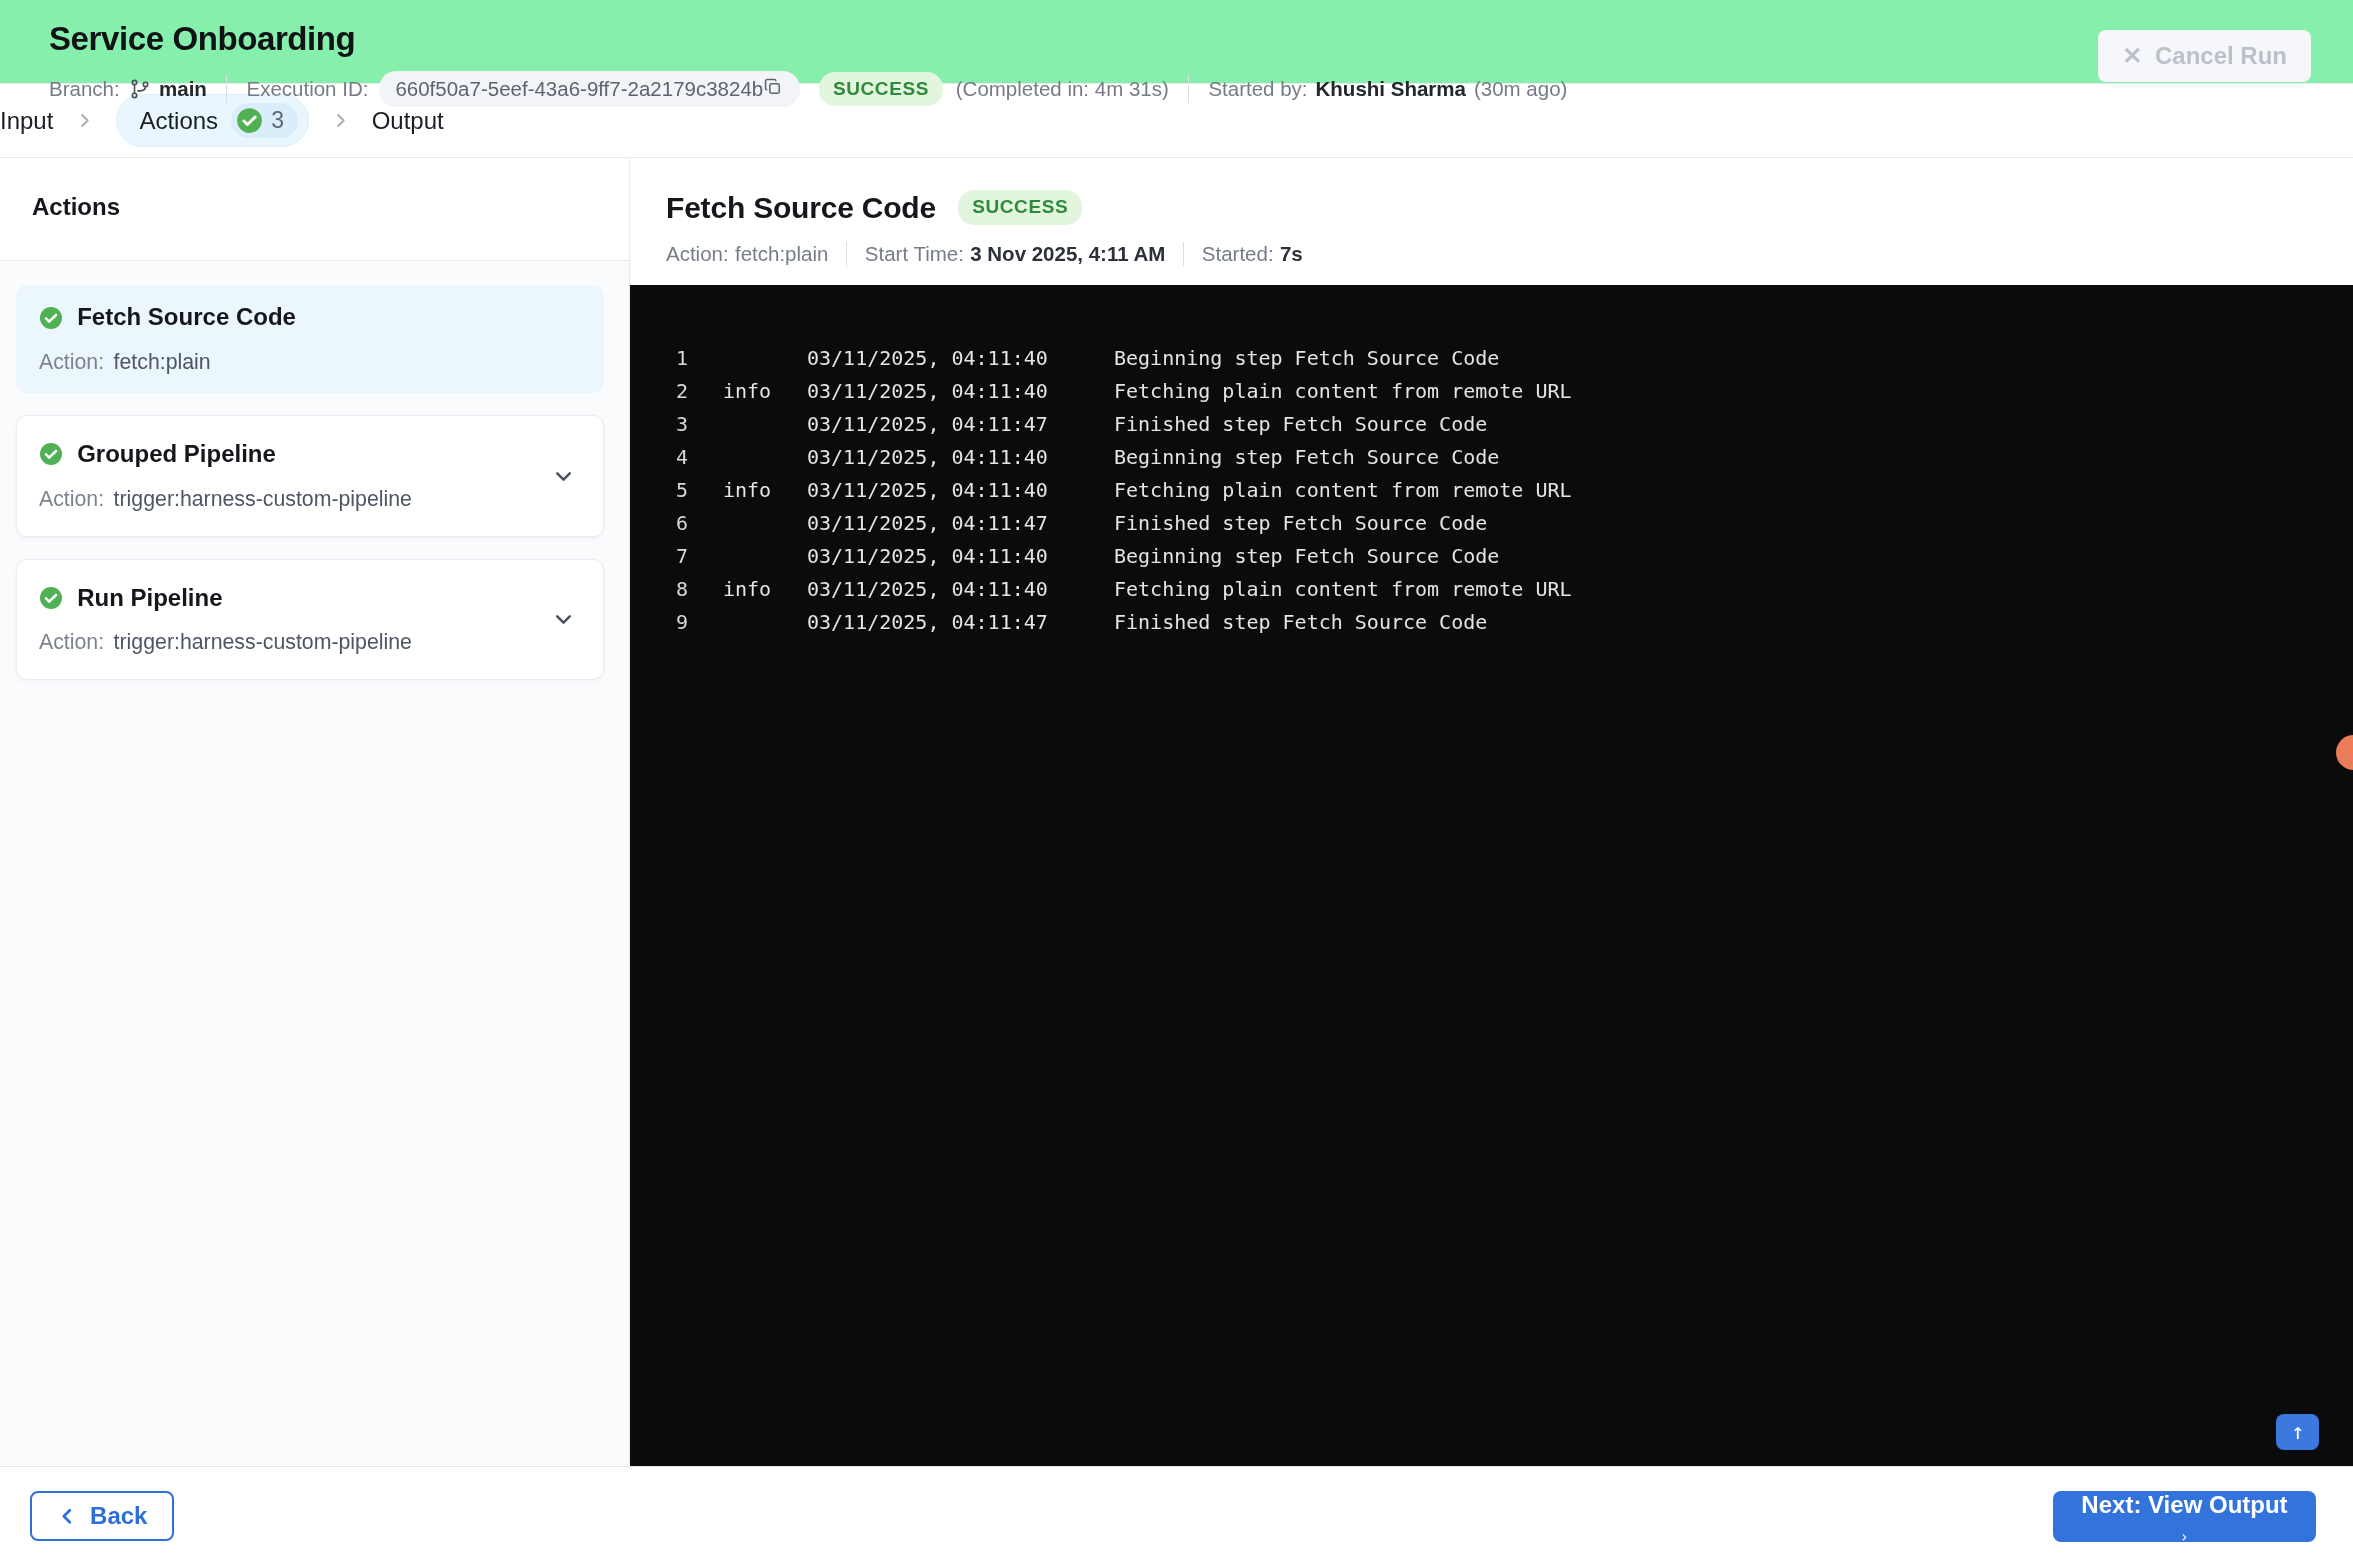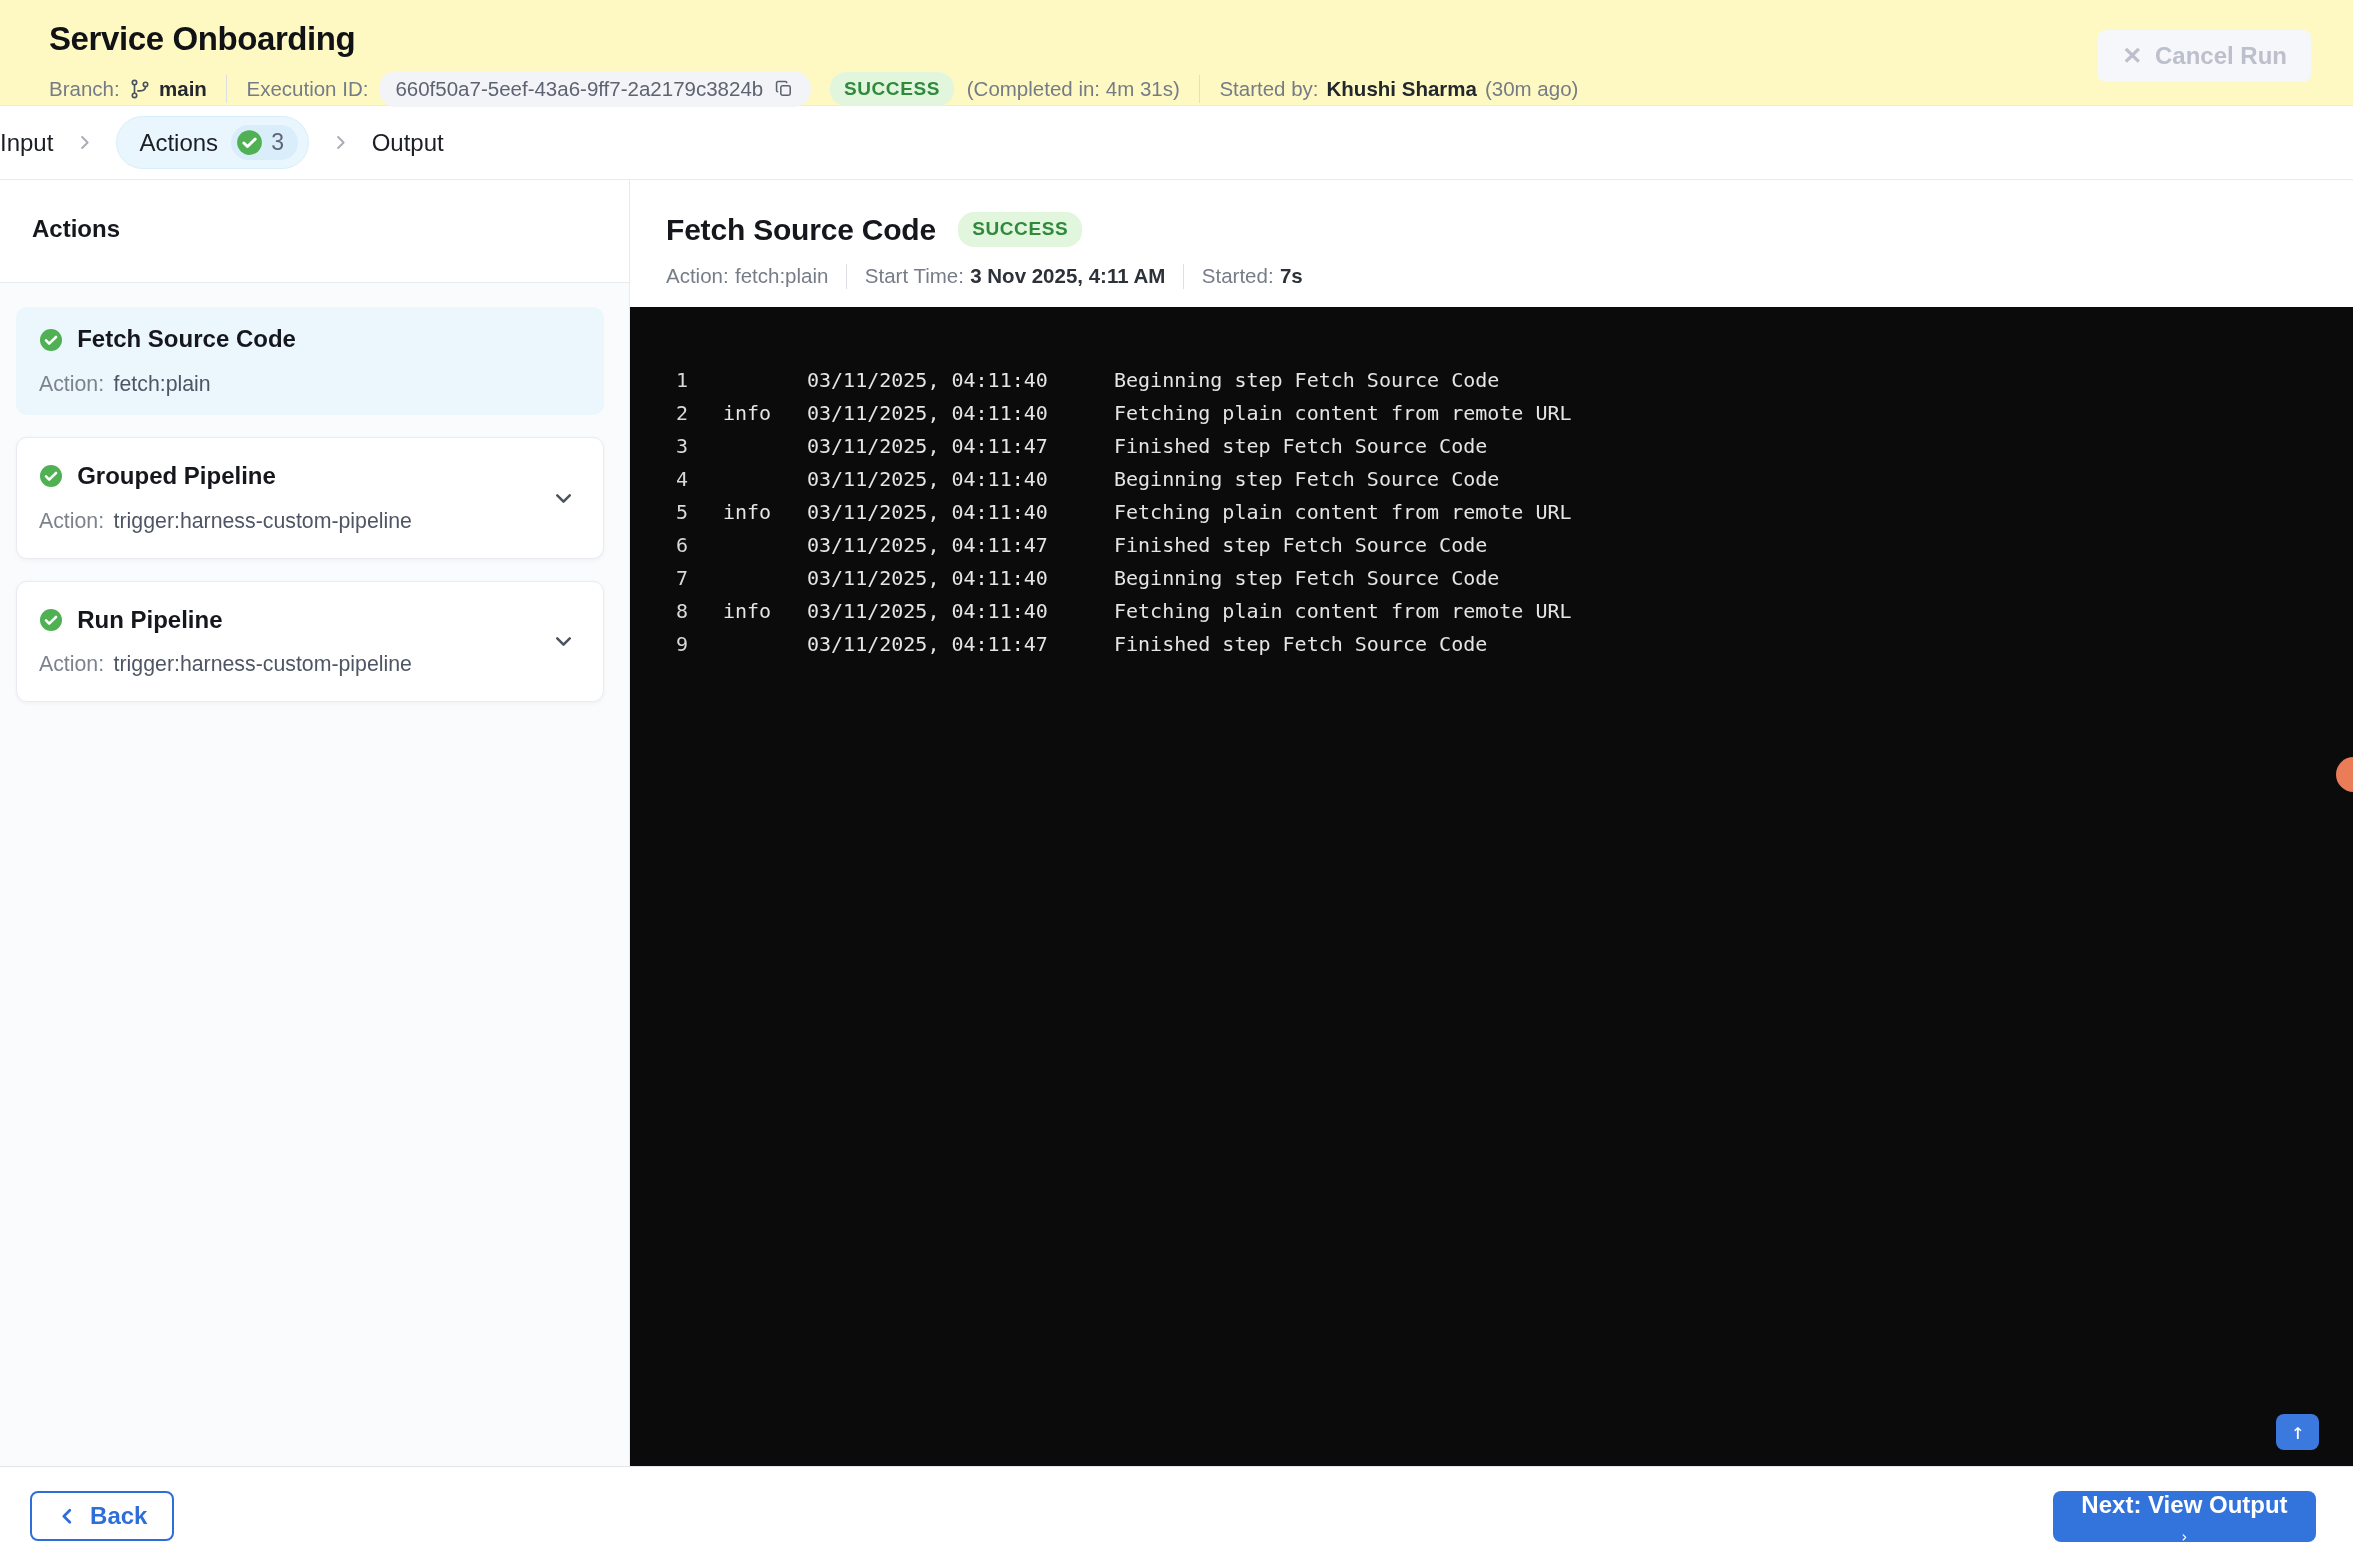--- a/index.html
+++ b/index.html
@@ -1,27 +1,27 @@
 <!DOCTYPE html>
 <html style="font-size:12.6px"><head>
 <meta charset="utf-8">
 <style>
   * { margin:0; padding:0; box-sizing:border-box; }
   html,body { width:2354px; height:1565px; background:#fff; font-family:"Liberation Sans", sans-serif; }
   .app { width:2354px; height:1565px; display:flex; flex-direction:column; overflow:hidden; background:#fff; }
 
   
-  .topbar { position:relative; height:106px; padding:20.5px 0 0 49px; border-bottom:1.6px solid #e9eaef; background:#fef9c3; flex:0 0 auto; }
+  .topbar { position:relative; height:84px; padding:20.5px 0 0 49px; border-bottom:1.6px solid #e9eaef; background:#86efac; flex:0 0 auto; }
   .page-title { font-size:33px; font-weight:700; color:#101216; line-height:36px; letter-spacing:-0.4px; }
   .meta-row { margin-top:14.2px; display:flex; align-items:center; font-size:20.5px; color:#757b87; }
   .meta-label { color:#757b87; }
   .meta-strong { color:#23272e; font-weight:600; margin-left:8px; }
   .v-sep { width:1.6px; height:28.4px; background:#dddee4; margin:0 19px; flex:0 0 auto; }
   .branch-icon { margin:0 4.7px 0 9.5px; display:inline-flex; }
-  .exec-chip { display:inline-flex; align-items:center; gap:11px; background:#f3f4f8; border-radius:17.4px; padding:6.3px 16px; margin-left:11px; color:#5d6370; font-size:20.5px; }
+  .exec-chip { display:inline-flex; align-items:flex-start; background:#f3f4f8; border-radius:17.4px; padding:6.3px 16px; margin-left:11px; color:#5d6370; font-size:20.5px; }
   .copy-icon { display:inline-flex; cursor:pointer; }
   .status-badge { display:inline-flex; align-items:center; background:#e2f6de; color:#2f8a3c; font-size:19px; font-weight:700; letter-spacing:0.6px; border-radius:16px; padding:6.3px 14.2px; }
   .completed-in { margin-left:12.6px; color:#757b87; }
   .started-ago { margin-left:8px; color:#757b87; }
   .cancel-btn { position:absolute; right:43px; top:30px; height:52px; display:flex; align-items:center; gap:12.6px; background:#f6f7fa; color:#bcc0cc; border:none; border-radius:8px; padding:0 24px; font-size:24px; font-weight:600; font-family:inherit; cursor:default; }
   .cancel-x { font-size:24px; line-height:1; }
 
   
   .tabsbar { height:74px; border-bottom:1.6px solid #e9eaef; display:flex; align-items:center; background:#fff; flex:0 0 auto; }
   .tab { font-size:24px; font-weight:500; color:#1b1e24; cursor:pointer; }

